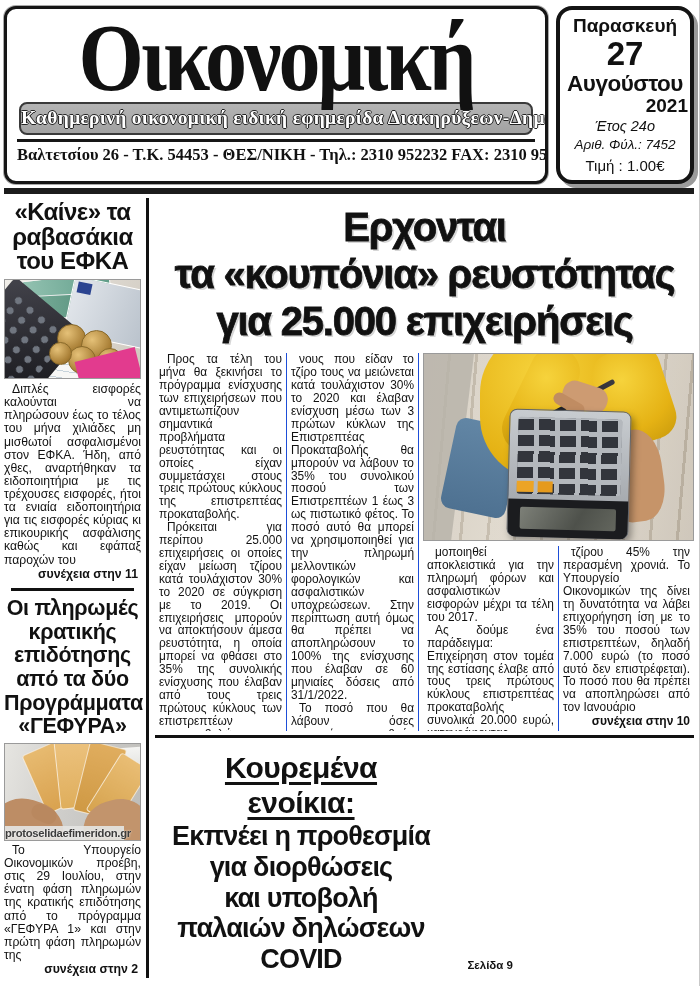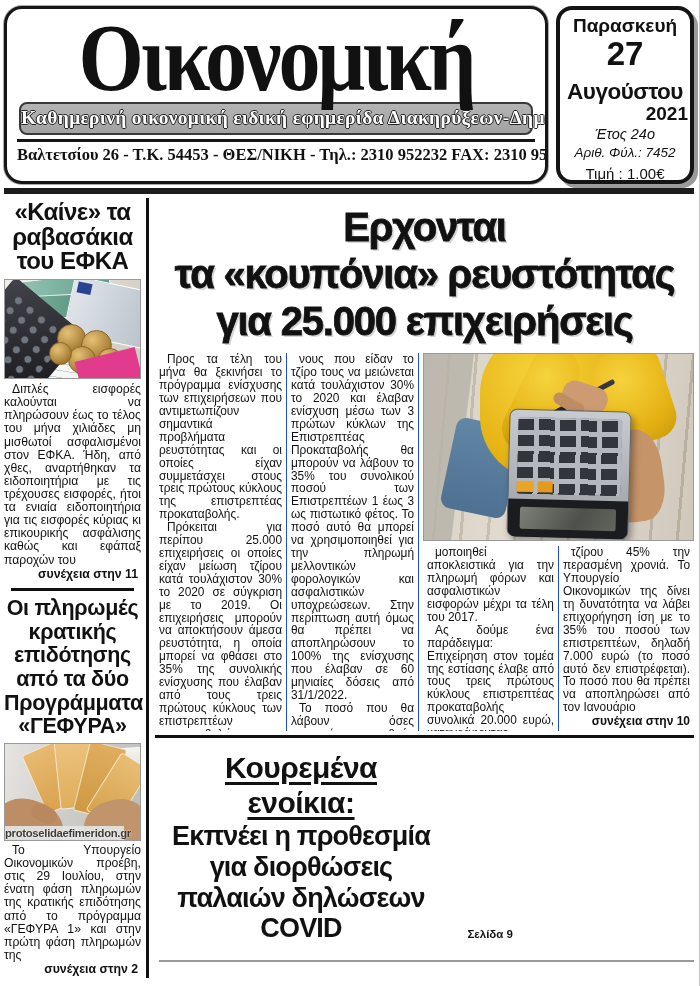--- a/index.html
+++ b/index.html
@@ -1,29 +1,29 @@
 <!DOCTYPE html>
 <html><head>
 <meta charset="utf-8">
 <style>
   html,body{margin:0;padding:0;background:#fff;}
   body{width:700px;height:986px;font-family:"Liberation Sans",sans-serif;color:#111;position:relative;overflow:hidden;}
   .page{position:absolute;inset:0;padding:6px 5px 0 4px;box-sizing:border-box;border-right:1px solid #c9c9c9;}
   
   header{display:flex;gap:8px;height:178px;}
-  .masthead{flex:1;border:3px solid #161616;border-radius:18px;box-shadow:0 0 0 1px #aaa;padding:0 10px;text-align:center;overflow:hidden;background:#fff;}
+  .masthead{flex:1;border:3px solid #161616;border-radius:12px;box-shadow:0 0 0 1px #aaa;padding:0 10px;text-align:center;overflow:hidden;background:#fff;}
   .masthead-title{font-family:"Liberation Serif",serif;font-weight:bold;font-size:84px;line-height:1.02;letter-spacing:-3px;transform:scaleY(1.14);transform-origin:top;white-space:nowrap;}
   .masthead-banner{background:linear-gradient(#b4b4b4,#a2a2a2);border:2px solid #3a3a3a;border-radius:8px;margin:7px 2px 4px;padding:3px 0 4px;font-family:"Liberation Serif",serif;font-weight:bold;font-size:19.5px;color:#fff;letter-spacing:.3px;white-space:nowrap;
     text-shadow:1px 0 0 #222,-1px 0 0 #222,0 1px 0 #222,0 -1px 0 #222;}
   .masthead-rule{border-top:3px solid #161616;margin:2px 0 3px;}
   .masthead-address{font-family:"Liberation Serif",serif;font-weight:bold;font-size:16.5px;white-space:nowrap;}
   .datebox{width:126px;border:4px solid #141414;border-radius:16px;box-shadow:4px 4px 0 #9b9b9b;padding:5px 2px 0;text-align:center;background:#fff;}
   .db-weekday{font-size:19px;font-weight:bold;}
   .db-day{font-size:33px;font-weight:bold;line-height:1.05;}
-  .db-month{font-size:22.5px;font-weight:bold;line-height:1.05;letter-spacing:-0.5px;margin-top:8px;}
+  .db-month{font-size:22.5px;font-weight:bold;line-height:1.05;letter-spacing:-0.5px;}
   .db-year{font-size:19px;font-weight:bold;line-height:1.15;text-align:right;}
   .db-etos{font-style:italic;font-size:14.5px;line-height:1.3;}
   .db-issue{font-style:italic;font-size:13.5px;line-height:1.4;}
   .db-price{font-weight:normal;font-size:15px;line-height:1.4;}
   .header-bar{height:6px;background:#1c1c1c;margin-top:4px;}
   
   .content{display:flex;margin-top:4px;height:780px;}
   .leftcol{width:137px;padding-right:5px;border-right:3px solid #111;overflow:hidden;}
   .maincol{flex:1;padding-left:6px;overflow:hidden;}
   
@@ -262,20 +262,21 @@
       </div>
 
       <div class="main-divider"></div>
 
       <div class="bottom">
         <div class="bottom-head">
           <div class="bh-u">Κουρεμένα</div>
           <div class="bh-u">ενοίκια:</div>
           <div class="bh-l">Εκπνέει η προθεσμία</div>
           <div class="bh-l">για διορθώσεις</div>
+          <div class="bh-l">και υποβολή</div>
           <div class="bh-l">παλαιών δηλώσεων</div>
           <div class="bh-last">
             <span class="bh-l">COVID</span>
             <span class="page-ref">Σελίδα 9</span>
           </div>
         </div>
         <figure class="photo img-city">
           <div class="city-tex"></div>
           <div class="city-far"></div>
           <div class="shape road"></div>

